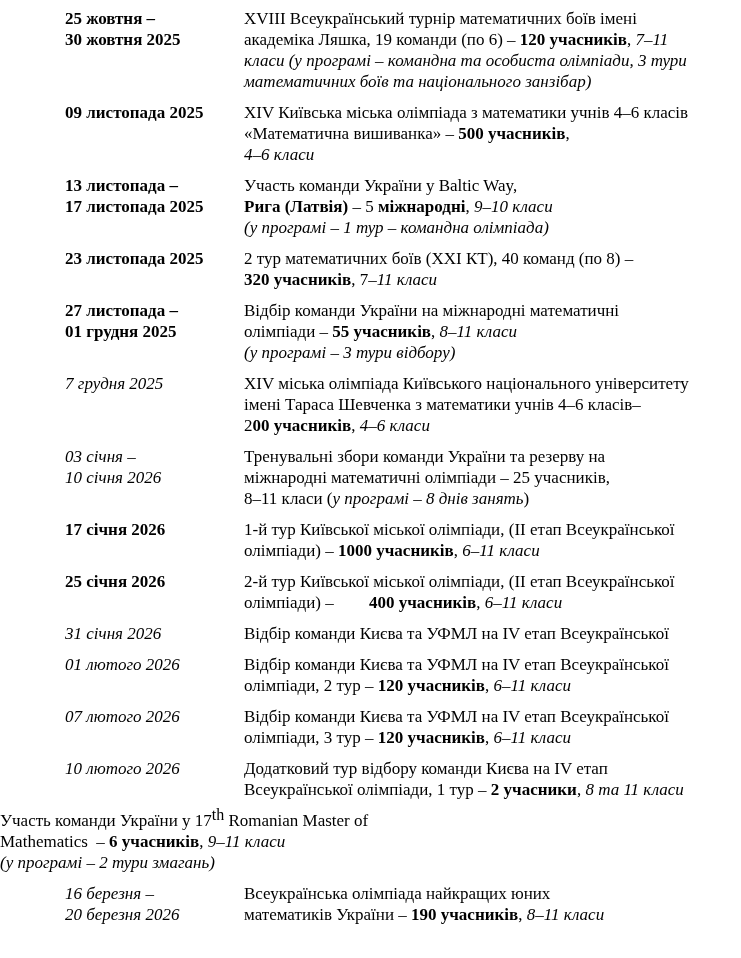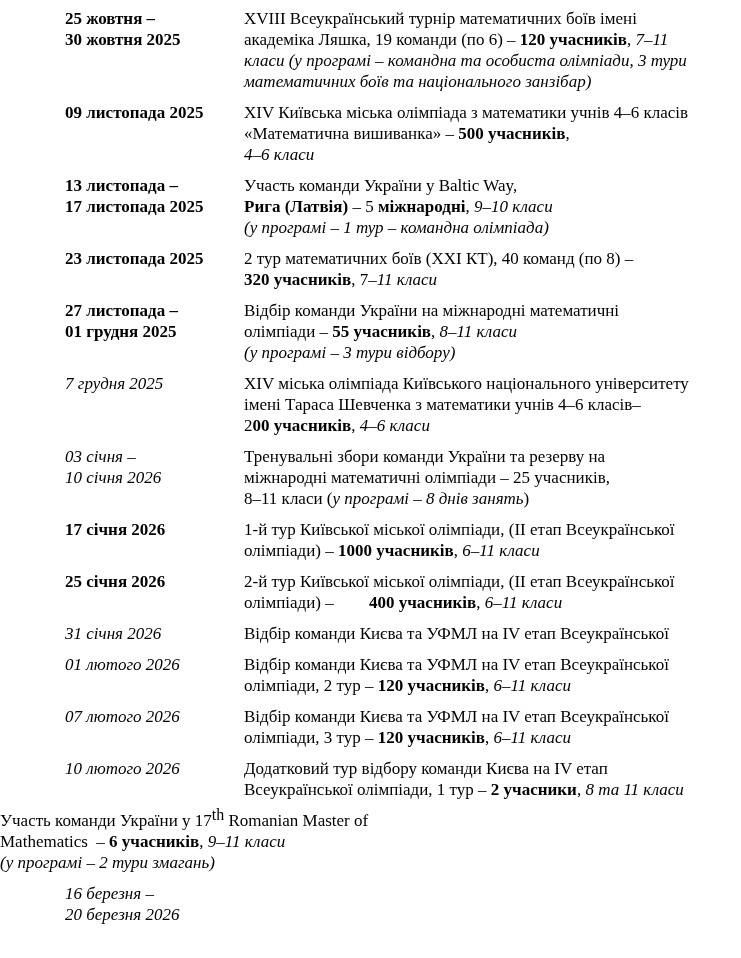--- a/index.html
+++ b/index.html
@@ -152,14 +152,18 @@
         <div><span style="white-space: pre;">Участь команди України у 17</span><sup style="white-space: pre;">th</sup><span style="white-space: pre;"> Romanian Master of</span></div>
         <div><span style="white-space: pre;">Mathematics  – </span><span class="b" style="white-space: pre;">6 учасників</span><span style="white-space: pre;">, </span><span class="i" style="white-space: pre;">9–11 класи</span></div>
         <div><span class="i" style="white-space: pre;">(у програмі – 2 тури змагань)</span></div>
       </div>
     </div>
     <div class="row">
       <div class="date">
         <div class="i">16 березня –</div>
         <div class="i">20 березня 2026</div>
       </div>
+      <div class="desc">
+        <div><span style="white-space: pre;">Всеукраїнська олімпіада найкращих юних</span></div>
+        <div><span style="white-space: pre;">математиків України – </span><span class="b" style="white-space: pre;">190 учасників</span><span style="white-space: pre;">, </span><span class="i" style="white-space: pre;">8–11 класи</span></div>
+      </div>
     </div>
   </div>
 
 </body></html>

